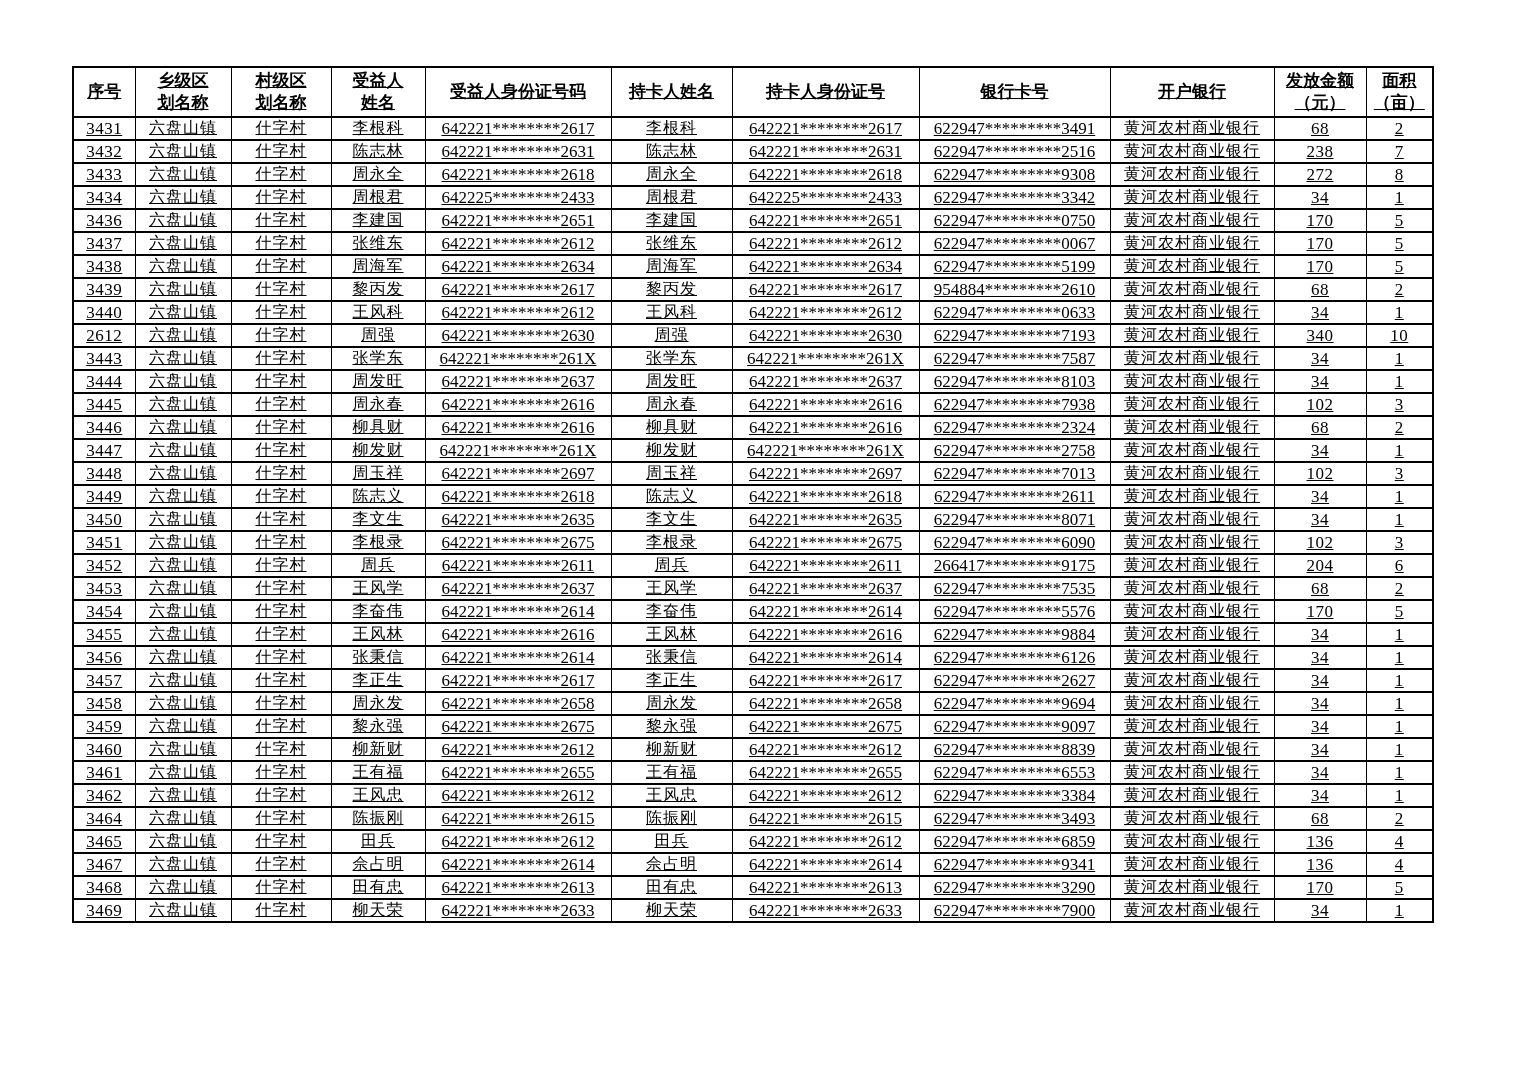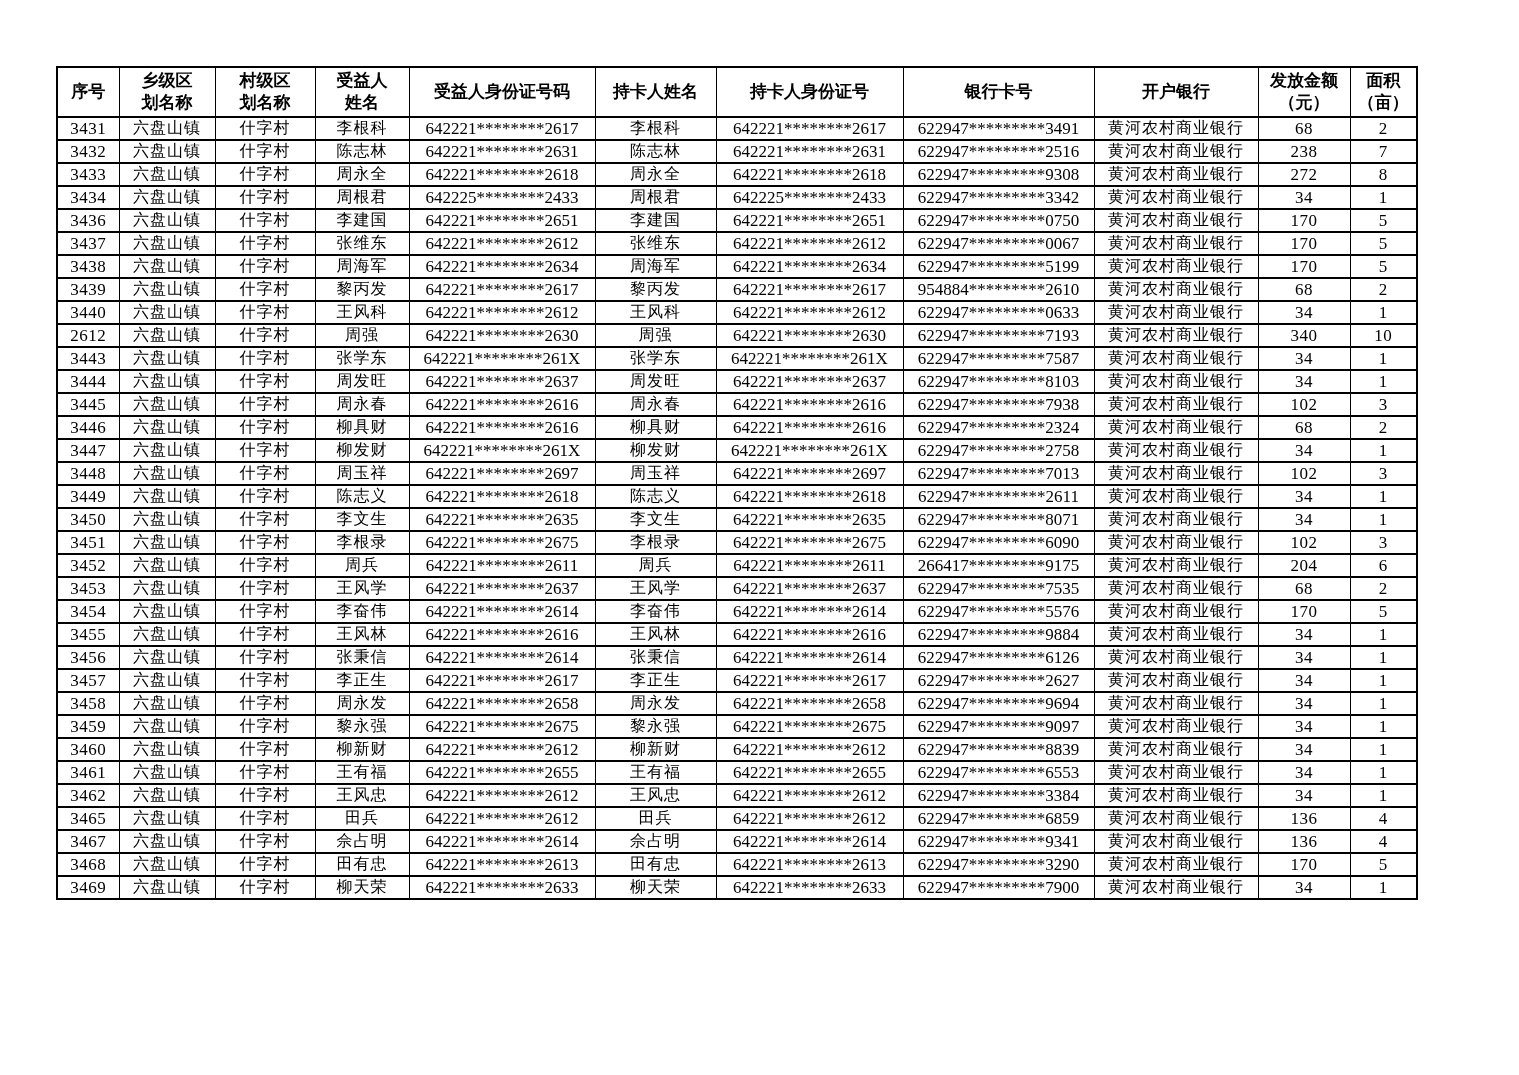--- a/index.html
+++ b/index.html
@@ -9,22 +9,23 @@
   }
   body {
     position: relative;
     width: 1519px;
     height: 1075px;
     font-family: "Liberation Serif", "DejaVu Serif", serif;
     color: #000000;
   }
   .table-wrap {
     position: absolute;
-    left: 56px;
+    left: 72px;
     top: 66px;
+    text-decoration: underline;
   }
   table.grid {
     border-collapse: collapse;
     table-layout: fixed;
     border: 2px solid #000000;
   }
   table.grid th,
   table.grid td {
     border-left: 1px solid #000000;
     border-right: 1px solid #000000;
@@ -484,20 +485,33 @@
           <td class="cjk">王风忠</td>
           <td class="idnum">642221********2612</td>
           <td class="cjk">王风忠</td>
           <td class="idnum">642221********2612</td>
           <td class="idnum">622947*********3384</td>
           <td class="cjk">黄河农村商业银行</td>
           <td class="num">34</td>
           <td class="num">1</td>
         </tr>
         <tr>
+          <td class="num">3464</td>
+          <td class="cjk">六盘山镇</td>
+          <td class="cjk">什字村</td>
+          <td class="cjk">陈振刚</td>
+          <td class="idnum">642221********2615</td>
+          <td class="cjk">陈振刚</td>
+          <td class="idnum">642221********2615</td>
+          <td class="idnum">622947*********3493</td>
+          <td class="cjk">黄河农村商业银行</td>
+          <td class="num">68</td>
+          <td class="num">2</td>
+        </tr>
+        <tr>
           <td class="num">3465</td>
           <td class="cjk">六盘山镇</td>
           <td class="cjk">什字村</td>
           <td class="cjk">田兵</td>
           <td class="idnum">642221********2612</td>
           <td class="cjk">田兵</td>
           <td class="idnum">642221********2612</td>
           <td class="idnum">622947*********6859</td>
           <td class="cjk">黄河农村商业银行</td>
           <td class="num">136</td>

